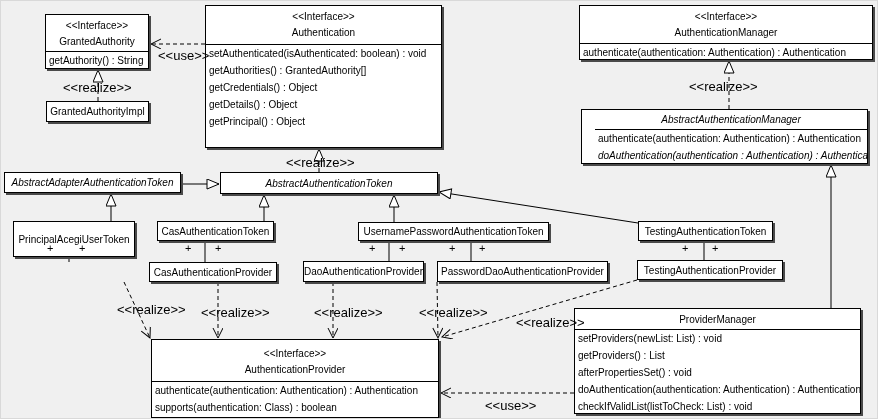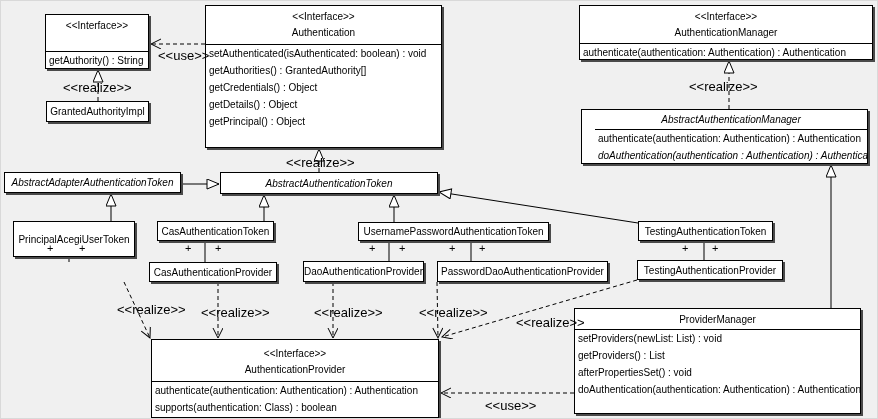--- a/index.html
+++ b/index.html
@@ -63,20 +63,21 @@
     <line x1="68" y1="240" x2="68" y2="261" stroke="#000"></line>
     <line x1="204" y1="240" x2="204" y2="261" stroke="#000"></line>
     <line x1="388" y1="240" x2="388" y2="260" stroke="#000"></line>
     <line x1="470" y1="240" x2="470" y2="260" stroke="#000"></line>
     <line x1="703" y1="240" x2="703" y2="259" stroke="#000"></line>
   </svg>
 
   <div class="uml-box" style="left:44px;top:13px;width:104px;height:55px;">
     <div class="uml-title" style="height:36px;">
       <div class="stereo">&lt;&lt;Interface&gt;&gt;</div>
+      <div class="cname">GrantedAuthority</div>
     </div>
     <div class="methods">
       <div class="m">getAuthority() : String</div>
     </div>
   </div>
 
   <div class="uml-box one-line" style="left:45px;top:100px;width:103px;height:21px;">
     <span>GrantedAuthorityImpl</span>
   </div>
 
@@ -164,20 +165,21 @@
     </div>
   </div>
 
   <div class="uml-box" style="left:573px;top:307px;width:287px;height:106px;">
     <div class="uml-title one-line" style="height:20px;">ProviderManager</div>
     <div class="methods">
       <div class="m">setProviders(newList: List) : void</div>
       <div class="m">getProviders() : List</div>
       <div class="m">afterPropertiesSet() : void</div>
       <div class="m">doAuthentication(authentication: Authentication) : Authentication</div>
+      <div class="m">checkIfValidList(listToCheck: List) : void</div>
     </div>
   </div>
 
   <span class="edge-label" style="left:157px;top:49px;">&lt;&lt;use&gt;&gt;</span>
   <span class="edge-label" style="left:484px;top:399px;">&lt;&lt;use&gt;&gt;</span>
 
   <span class="edge-label" style="left:62px;top:81px;">&lt;&lt;realize&gt;&gt;</span>
   <span class="edge-label" style="left:285px;top:156px;">&lt;&lt;realize&gt;&gt;</span>
   <span class="edge-label" style="left:688px;top:80px;">&lt;&lt;realize&gt;&gt;</span>
   <span class="edge-label" style="left:116px;top:303px;">&lt;&lt;realize&gt;&gt;</span>

